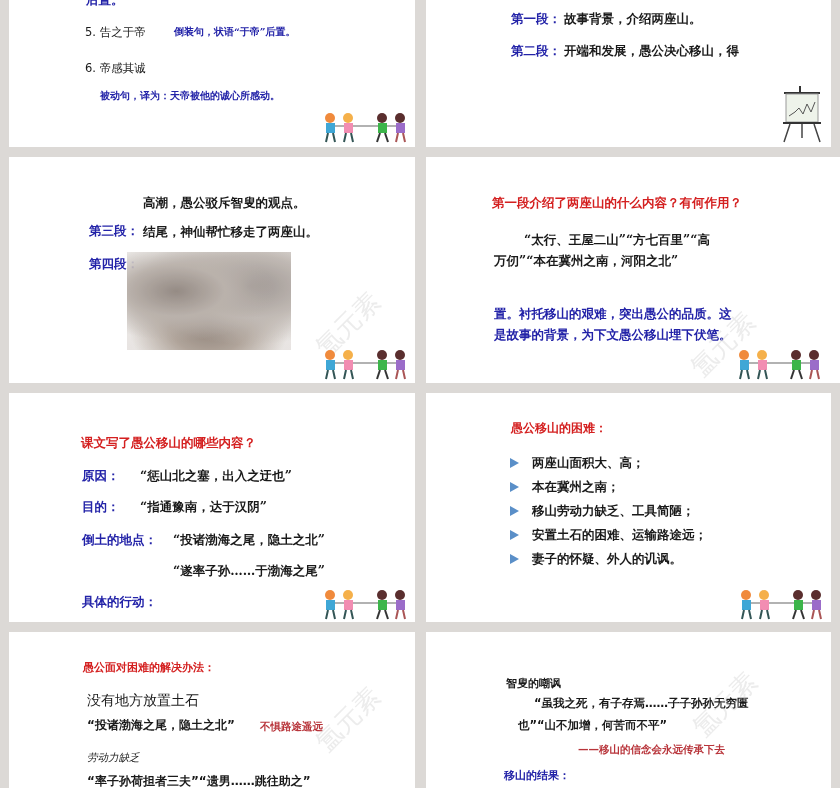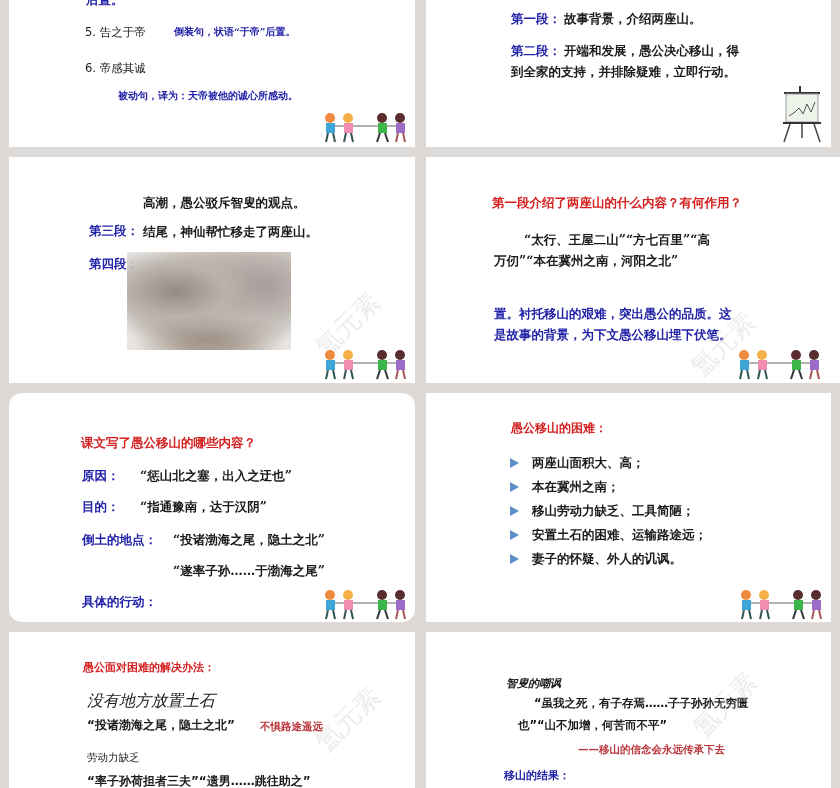--- a/index.html
+++ b/index.html
@@ -18,21 +18,21 @@
   .bullet { position: absolute; width: 0; height: 0; border-top: 5px solid transparent; border-bottom: 5px solid transparent; border-left: 9px solid #5a8fc8; }
 </style>
 </head>
 <body>
 
 <div class="slide" style="left:9px; top:-10px; width:406px; height:157px;">
   <span class="t blue bold" style="left:77px; top:4px;">后置。</span>
   <span class="t black sans" style="left:76px; top:37px; font-size:11.5px;">5. 告之于帝</span>
   <span class="t blue bold" style="left:165px; top:37px; font-size:10px;">倒装句，状语“于帝”后置。</span>
   <span class="t black sans" style="left:76px; top:73px; font-size:11.5px;">6. 帝感其诚</span>
-  <span class="t blue bold" style="left:91px; top:101px; font-size:10px;margin-left:18px;">被动句，译为：天帝被他的诚心所感动。</span>
+  <span class="t blue bold" style="left:91px; top:101px; font-size:10px;">被动句，译为：天帝被他的诚心所感动。</span>
   <svg class="kids" style="left:313px; top:120px;" viewBox="0 0 90 34">
     <line x1="10" y1="16" x2="80" y2="16" stroke="#999" stroke-width="1.5"></line>
     <circle cx="8" cy="8" r="5" fill="#f08a3c"></circle>
       <rect x="4" y="13" width="9" height="10" fill="#3fa7d6"></rect>
     <circle cx="26" cy="8" r="5" fill="#f5b04a"></circle>
       <rect x="22" y="13" width="9" height="10" fill="#f28db2"></rect>
     <circle cx="60" cy="8" r="5" fill="#5a2e2e"></circle>
       <rect x="56" y="13" width="9" height="10" fill="#3cb54a"></rect>
     <circle cx="78" cy="8" r="5" fill="#5a2e2e"></circle>
       <rect x="74" y="13" width="9" height="10" fill="#9b6cc9"></rect>
@@ -45,21 +45,20 @@
     <line x1="76" y1="23" x2="74" y2="32" stroke="#a55" stroke-width="2"></line>
       <line x1="81" y1="23" x2="83" y2="32" stroke="#a55" stroke-width="2"></line>
   </svg>
 </div>
 
 <div class="slide" style="left:426px; top:-10px; width:405px; height:157px;">
   <span class="t blue bold" style="left:85px; top:23px;">第一段：</span>
   <span class="t black bold" style="left:138px; top:23px;">故事背景，介绍两座山。</span>
   <span class="t blue bold" style="left:85px; top:55px;">第二段：</span>
   <span class="t black bold" style="left:138px; top:55px;">开端和发展，愚公决心移山，得</span>
-  <span class="t black bold" style="left:85px; top:76px;">到全家的支持，并排除疑难，立即行动。</span>
   <svg style="position:absolute; left:354px; top:96px; width:44px; height:58px;" viewBox="0 0 44 58">
     <line x1="20" y1="0" x2="20" y2="6" stroke="#333" stroke-width="2"></line>
     <line x1="4" y1="7" x2="40" y2="7" stroke="#333" stroke-width="2"></line>
     <rect x="6" y="8" width="32" height="28" fill="#eef3ea" stroke="#999" stroke-width="1"></rect>
     <polyline points="9,30 15,26 19,22 23,28 27,18 31,26 35,16" fill="none" stroke="#555" stroke-width="1"></polyline>
     <line x1="3" y1="37" x2="41" y2="37" stroke="#333" stroke-width="2"></line>
     <line x1="10" y1="38" x2="4" y2="56" stroke="#444" stroke-width="1.5"></line>
     <line x1="22" y1="38" x2="22" y2="52" stroke="#444" stroke-width="1.5"></line>
     <line x1="34" y1="38" x2="40" y2="56" stroke="#444" stroke-width="1.5"></line>
   </svg>
@@ -114,21 +113,21 @@
       <line x1="11" y1="23" x2="13" y2="32" stroke="#355" stroke-width="2"></line>
     <line x1="24" y1="23" x2="22" y2="32" stroke="#355" stroke-width="2"></line>
       <line x1="29" y1="23" x2="31" y2="32" stroke="#355" stroke-width="2"></line>
     <line x1="58" y1="23" x2="55" y2="32" stroke="#333" stroke-width="2"></line>
       <line x1="63" y1="23" x2="66" y2="32" stroke="#333" stroke-width="2"></line>
     <line x1="76" y1="23" x2="74" y2="32" stroke="#a55" stroke-width="2"></line>
       <line x1="81" y1="23" x2="83" y2="32" stroke="#a55" stroke-width="2"></line>
   </svg>
 </div>
 
-<div class="slide" style="left:9px; top:393px; width:406px; height:229px;border-radius:13px;">
+<div class="slide" style="left:9px; top:393px; width:406px; height:229px;">
   <span class="t red bold sans" style="left:72px; top:44px; font-size:12.5px;">课文写了愚公移山的哪些内容？</span>
   <span class="t blue bold" style="left:73px; top:77px;">原因：</span>
   <span class="t black bold" style="left:131px; top:77px;">“惩山北之塞，出入之迂也”</span>
   <span class="t blue bold" style="left:73px; top:108px;">目的：</span>
   <span class="t black bold" style="left:131px; top:108px;">“指通豫南，达于汉阴”</span>
   <span class="t blue bold" style="left:73px; top:141px;">倒土的地点：</span>
   <span class="t black bold" style="left:164px; top:141px;">“投诸渤海之尾，隐土之北”</span>
   <span class="t blue bold" style="left:73px; top:172px;margin-top:31px;">具体的行动：</span>
   <span class="t black bold" style="left:164px; top:172px;">“遂率子孙……于渤海之尾”</span>
   <svg class="kids" style="left:313px; top:194px;" viewBox="0 0 90 34">
@@ -180,28 +179,28 @@
       <line x1="29" y1="23" x2="31" y2="32" stroke="#355" stroke-width="2"></line>
     <line x1="58" y1="23" x2="55" y2="32" stroke="#333" stroke-width="2"></line>
       <line x1="63" y1="23" x2="66" y2="32" stroke="#333" stroke-width="2"></line>
     <line x1="76" y1="23" x2="74" y2="32" stroke="#a55" stroke-width="2"></line>
       <line x1="81" y1="23" x2="83" y2="32" stroke="#a55" stroke-width="2"></line>
   </svg>
 </div>
 
 <div class="slide" style="left:9px; top:632px; width:406px; height:170px;">
   <span class="t red bold sans" style="left:74px; top:30px; font-size:11px;">愚公面对困难的解决办法：</span>
-  <span class="t black" style="left:78px; top:61px; font-size:16px; font-style:italic;">没有地方放置土石</span>
+  <span class="t black" style="left:78px; top:61px; font-size:14px; ">没有地方放置土石</span>
   <span class="t black bold sans" style="left:78px; top:87px; font-size:12px;">“投诸渤海之尾，隐土之北”</span>
   <span class="t darkred bold" style="left:251px; top:89px; font-size:10.5px;">不惧路途遥远</span>
-  <span class="t black" style="left:78px; top:120px; font-size:10.5px; ">劳动力缺乏</span>
+  <span class="t black" style="left:78px; top:120px; font-size:10.5px; font-style:italic;">劳动力缺乏</span>
   <span class="t black bold sans" style="left:78px; top:143px; font-size:12px;">“率子孙荷担者三夫”“遗男……跳往助之”</span>
   <span class="wm" style="left:300px; top:70px;">氲元素</span>
 </div>
 
 <div class="slide" style="left:426px; top:632px; width:405px; height:170px;">
-  <span class="t black bold sans" style="left:80px; top:46px; font-size:11px;font-style:italic;">智叟的嘲讽</span>
+  <span class="t black bold sans" style="left:80px; top:46px; font-size:11px;">智叟的嘲讽</span>
   <span class="t black bold sans" style="left:108px; top:66px; font-size:11.5px;">“虽我之死，有子存焉……子子孙孙无穷匮</span>
   <span class="t black bold sans" style="left:92px; top:88px; font-size:11.5px;">也”“山不加增，何苦而不平”</span>
   <span class="t darkred bold" style="left:152px; top:112px; font-size:10.5px;">——移山的信念会永远传承下去</span>
   <span class="t blue bold sans" style="left:78px; top:138px; font-size:11px;">移山的结果：</span>
   <span class="wm" style="left:260px; top:55px;">氲元素</span>
 </div>
 
 </body></html>

